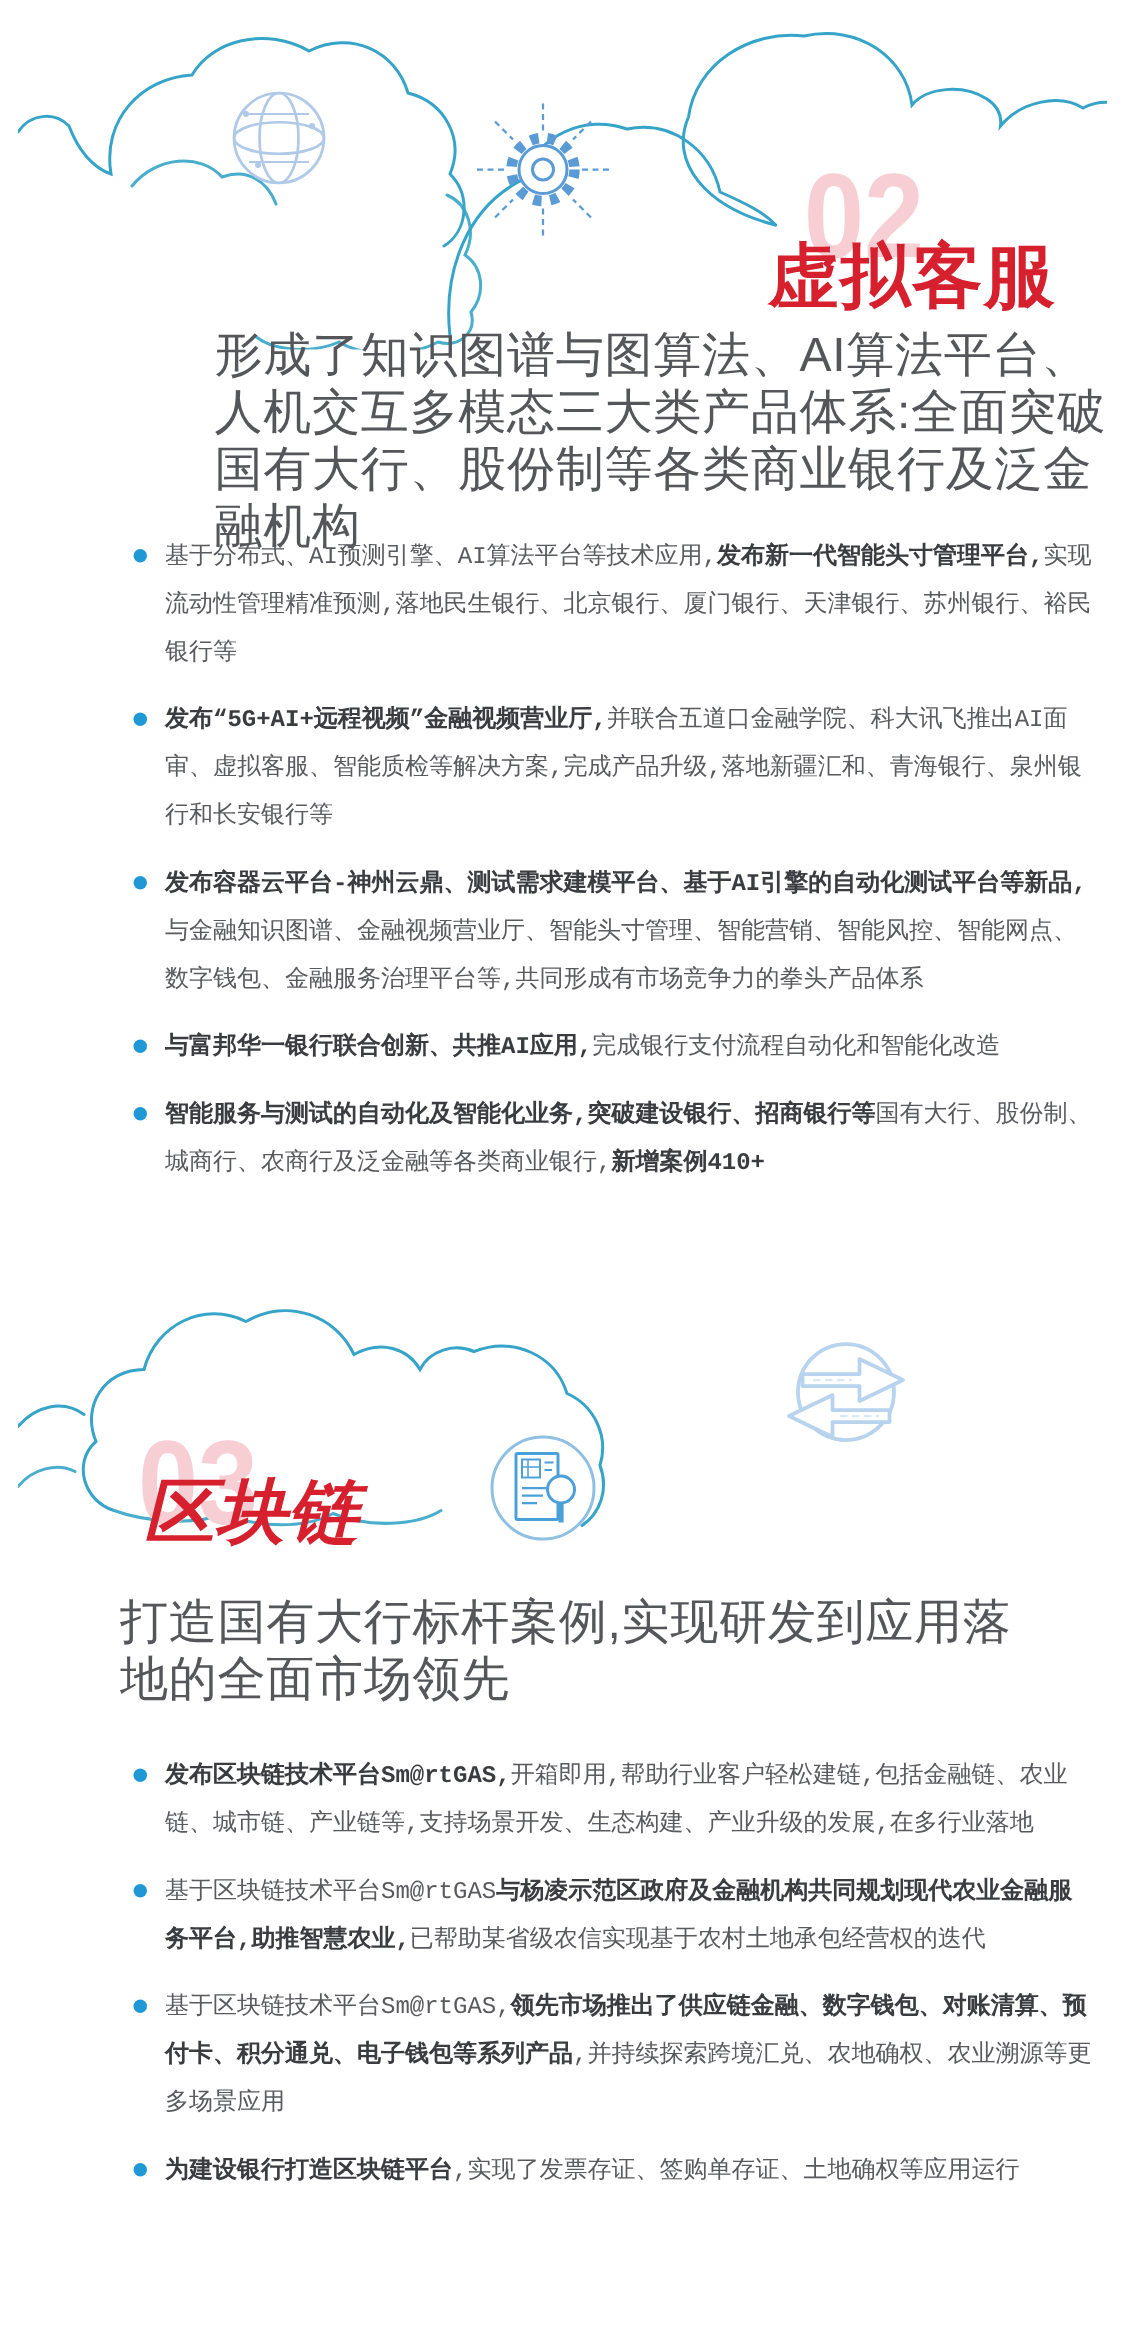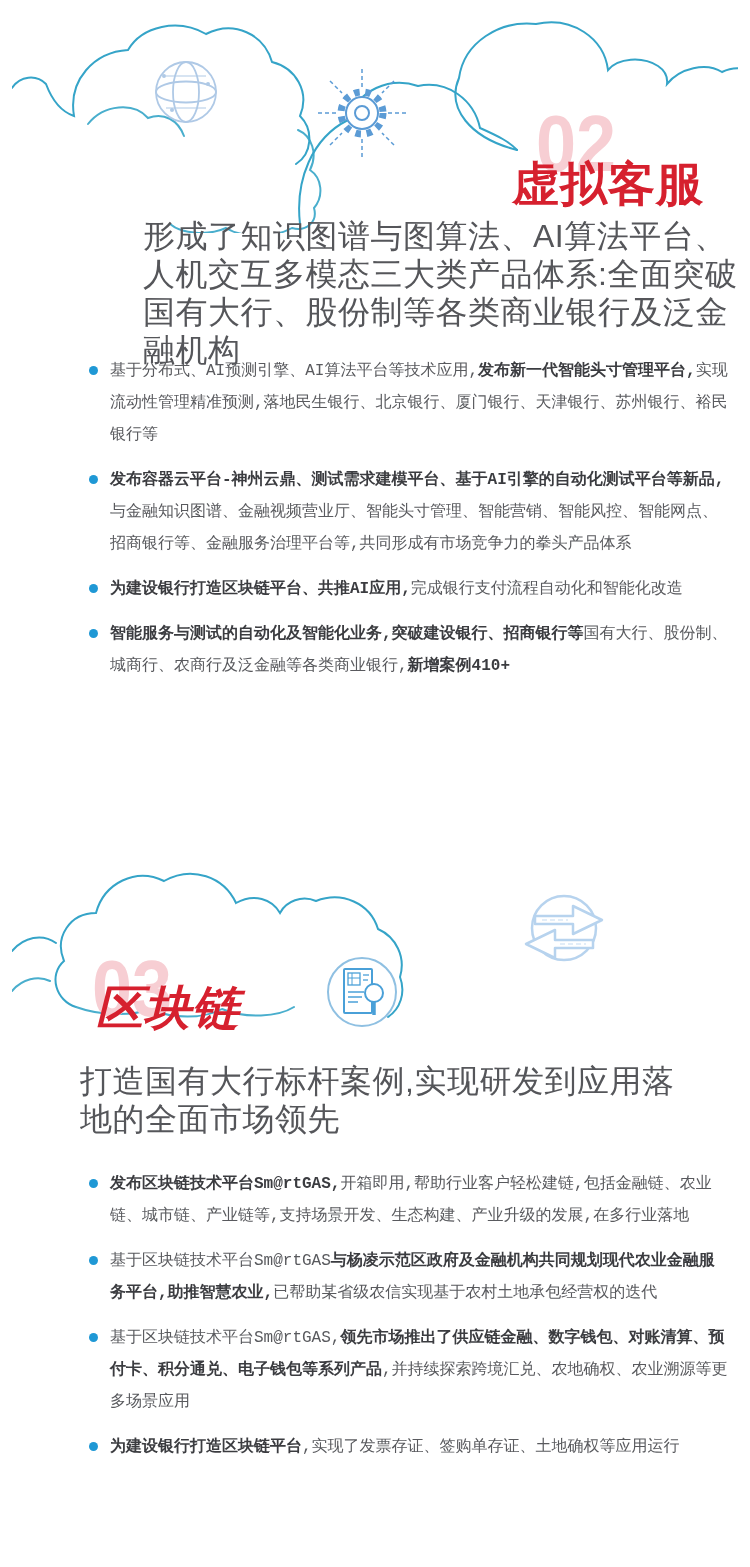--- a/index.html
+++ b/index.html
@@ -98,22 +98,23 @@
       <circle r="16" fill="#ffffff" stroke="#5b9bd5" stroke-width="2"></circle>
       <circle r="7" fill="none" stroke="#5b9bd5" stroke-width="2"></circle>
     </g>
   </svg>
 
   <div class="sec-num" id="num02">02</div>
   <h2 class="sec-title" id="title02">虚拟客服</h2>
   <p class="intro" id="intro02">形成了知识图谱与图算法、AI算法平台、人机交互多模态三大类产品体系:全面突破国有大行、股份制等各类商业银行及泛金融机构</p>
   <ul class="bullets" id="list02">
       <li><span>基于分布式、AI预测引擎、AI算法平台等技术应用,</span><span class="b">发布新一代智能头寸管理平台,</span><span>实现流动性管理精准预测,落地民生银行、北京银行、厦门银行、天津银行、苏州银行、裕民银行等</span></li>
-      <li><span class="b">发布容器云平台-神州云鼎、测试需求建模平台、基于AI引擎的自动化测试平台等新品,</span><span>与金融知识图谱、金融视频营业厅、智能头寸管理、智能营销、智能风控、智能网点、招商银行等、金融服务治理平台等,共同形成有市场竞争力的拳头产品体系</span></li>
-      <li><span class="b">为建设银行打造区块链平台、共推AI应用,</span><span>完成银行支付流程自动化和智能化改造</span></li>
+      <li><span class="b">发布“5G+AI+远程视频”金融视频营业厅,</span><span>并联合五道口金融学院、科大讯飞推出AI面审、虚拟客服、智能质检等解决方案,完成产品升级,落地新疆汇和、青海银行、泉州银行和长安银行等</span></li>
+      <li><span class="b">发布容器云平台-神州云鼎、测试需求建模平台、基于AI引擎的自动化测试平台等新品,</span><span>与金融知识图谱、金融视频营业厅、智能头寸管理、智能营销、智能风控、智能网点、数字钱包、金融服务治理平台等,共同形成有市场竞争力的拳头产品体系</span></li>
+      <li><span class="b">与富邦华一银行联合创新、共推AI应用,</span><span>完成银行支付流程自动化和智能化改造</span></li>
       <li><span class="b">智能服务与测试的自动化及智能化业务,突破建设银行、招商银行等</span><span>国有大行、股份制、城商行、农商行及泛金融等各类商业银行,</span><span class="b">新增案例410+</span></li>
     </ul>
 
   <svg class="deco deco-mid" width="750" height="190" viewBox="0 0 750 190">
     <g fill="none" stroke="#35a4c8" stroke-width="2" stroke-linecap="round">
 
       <path d="M 0 96 C 12 82 30 78 44 88"></path>
       <path d="M 0 136 C 10 124 26 120 38 126" stroke="#49aecd"></path>
 
       <path d="M 64 152 C 44 146 36 120 52 106 C 42 82 58 58 84 58

